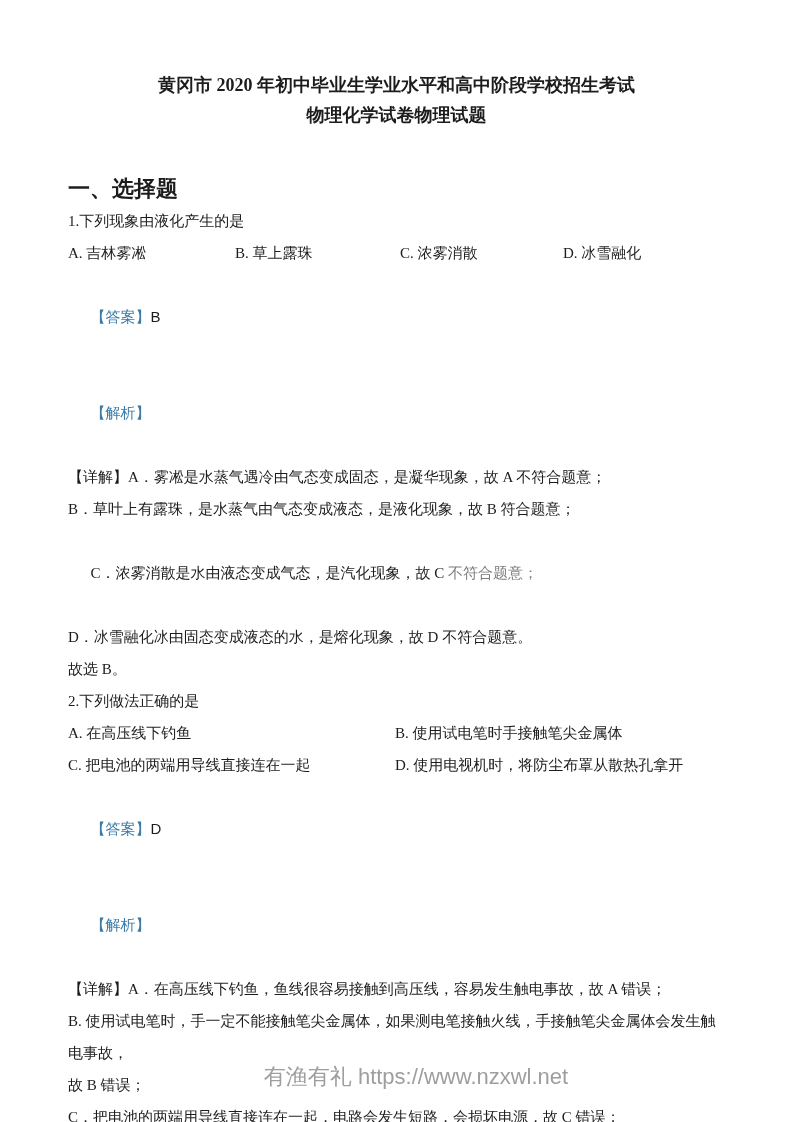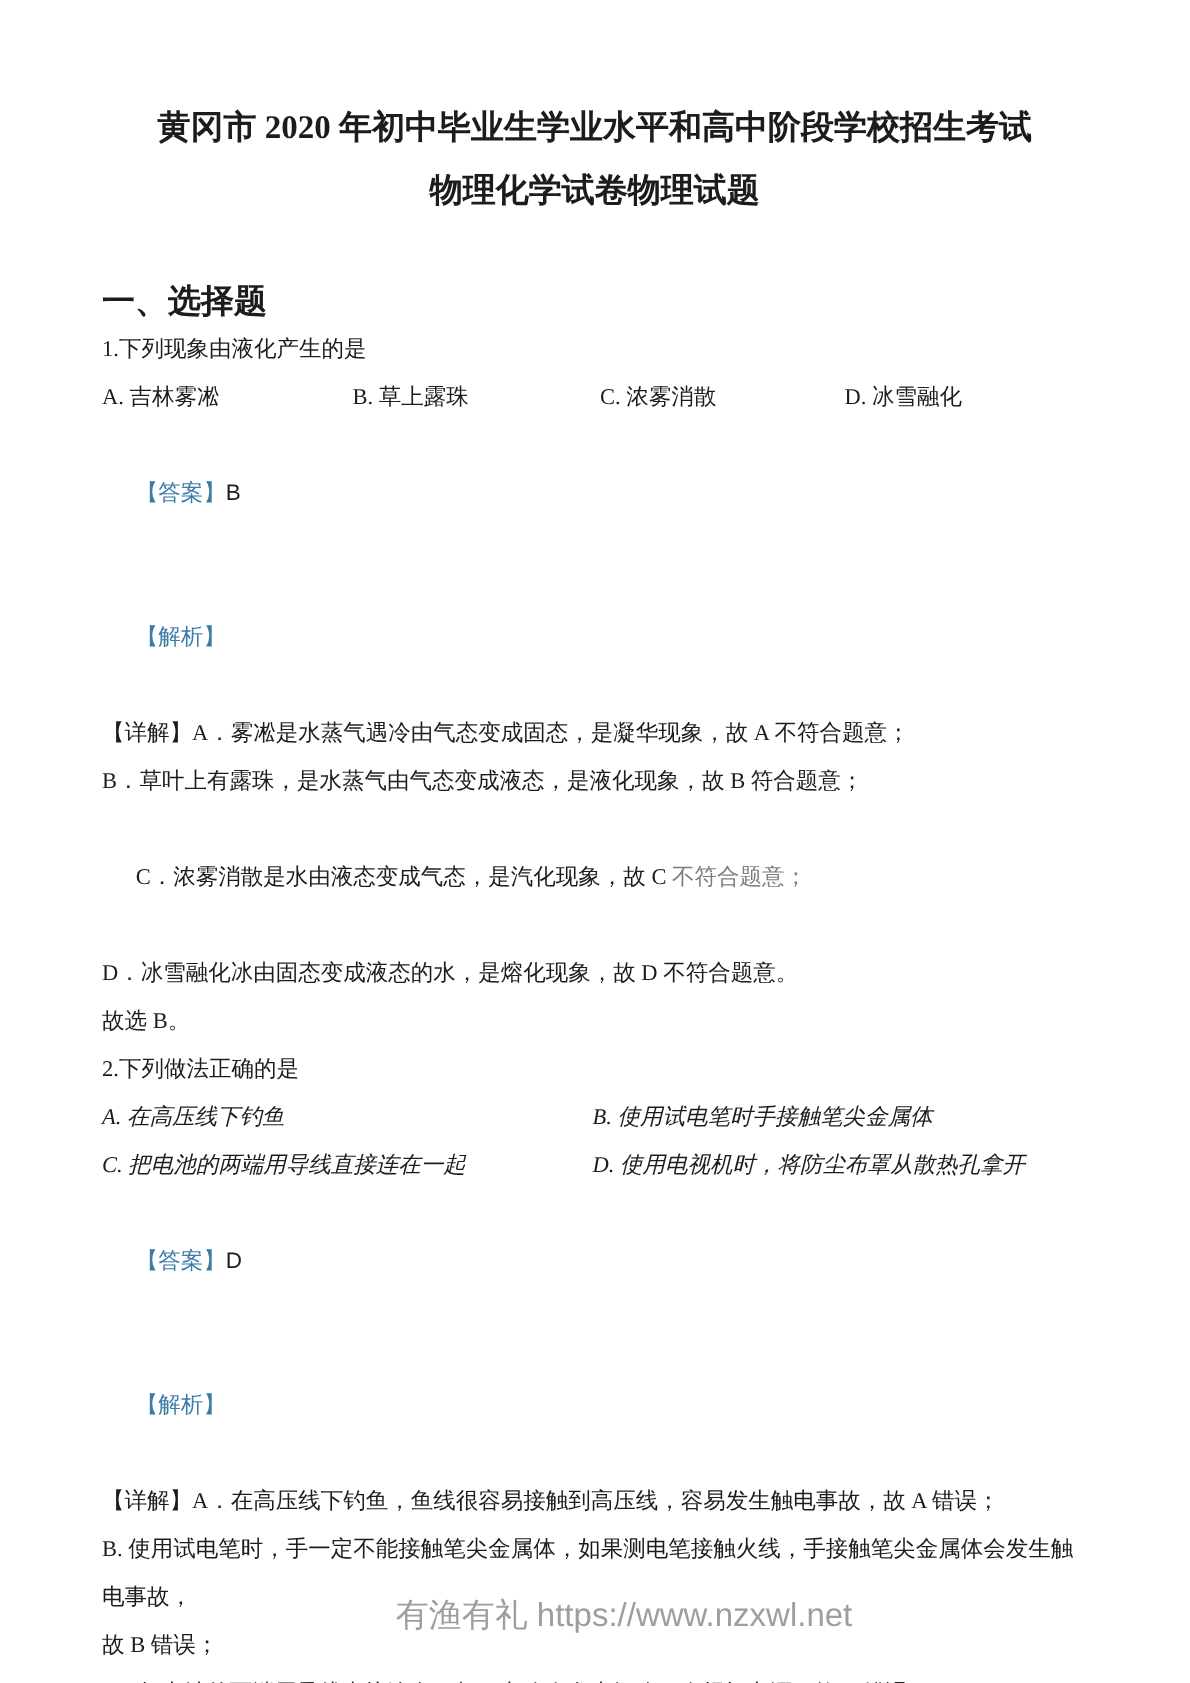--- a/index.html
+++ b/index.html
@@ -14,27 +14,26 @@
     background: #ffffff;
     overflow: hidden;
     font-family: "Liberation Serif", "DejaVu Serif", serif;
     color: #1c1c1c;
   }
   .titles {
     padding-top: 70px;
     text-align: center;
   }
   .title {
-    font-size: 22px;
+    font-size: 18px;
     font-weight: bold;
     line-height: 30px;
     margin: 0;
   }
   .title-gap {
-    margin-top: 12px;
   }
   .content {
     margin: 43px 66px 0 68px;
     font-size: 15px;
   }
   .line {
     line-height: 32px;
     min-height: 32px;
     white-space: pre-wrap;
   }
@@ -42,21 +41,20 @@
     font-weight: bold;
     font-size: 22px;
   }
   .opts4 {
     display: grid;
     grid-template-columns: 167px 165px 163px 1fr;
   }
   .opts2 {
     display: grid;
     grid-template-columns: 327px 1fr;
-    font-style: italic;
   }
   .blue {
     color: #3a7ca5;
     text-align: center;
   }
   .ans-letter {
     font-family: "Liberation Sans", sans-serif;
   }
   .light {
     color: #7d7d7d;

